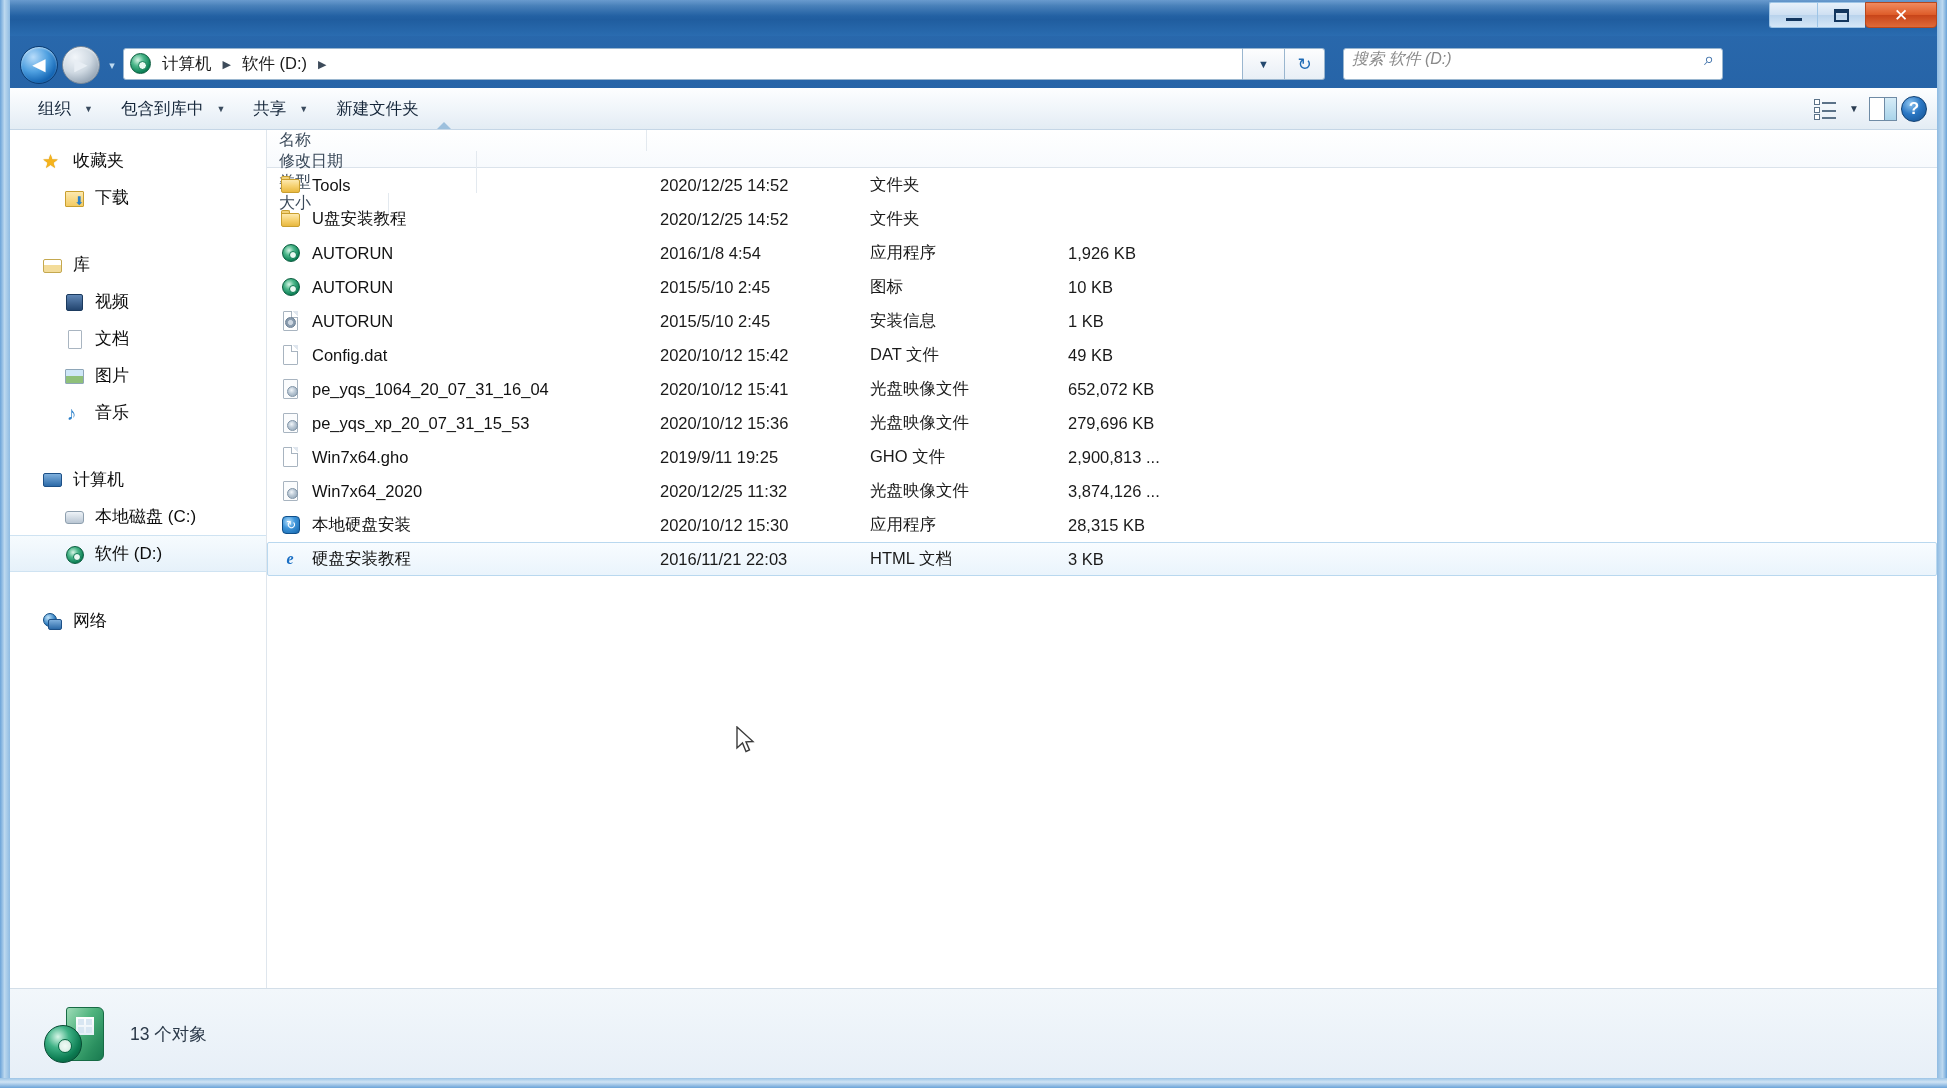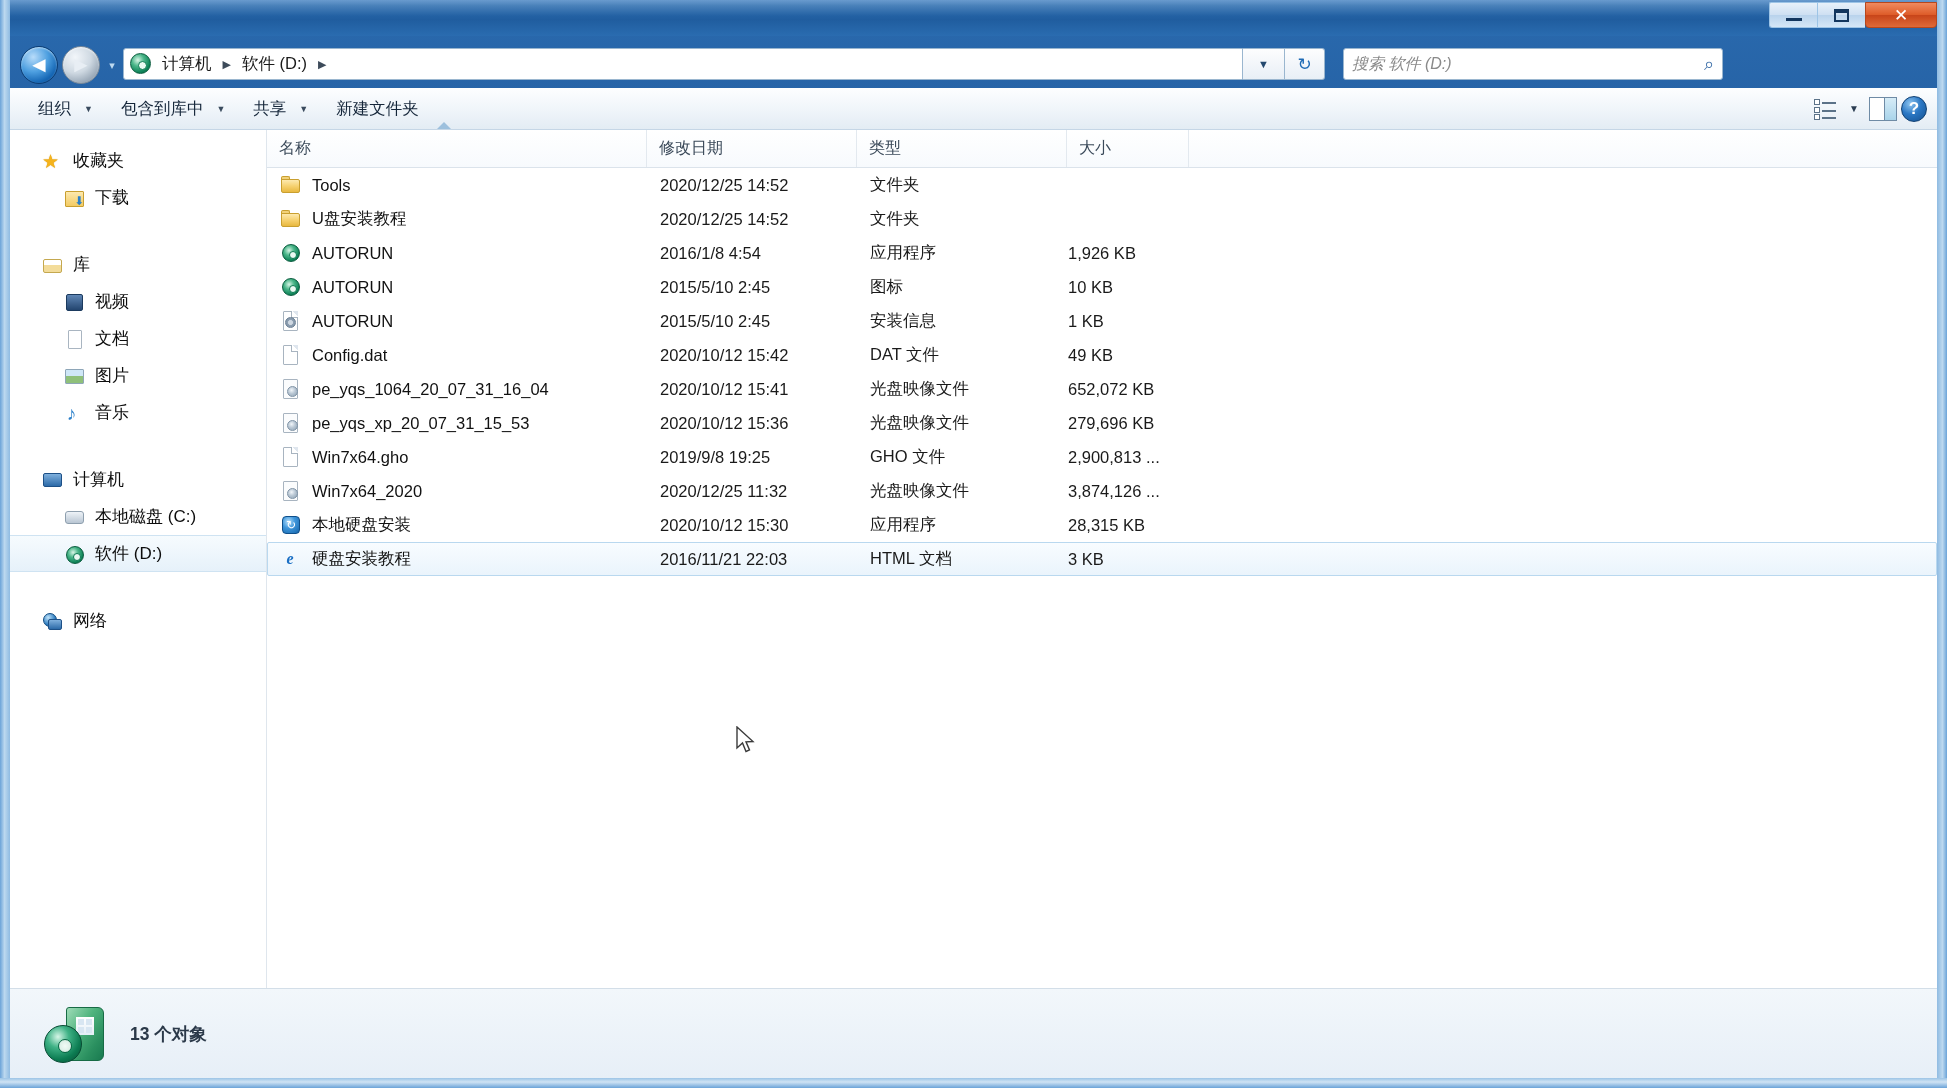--- a/index.html
+++ b/index.html
@@ -83,21 +83,21 @@
   }
   .addr-refresh {
     position:absolute; left: 1275px; top: 12px; width: 40px; height: 32px;
     background: linear-gradient(to bottom,#fdfdfe,#e8eff6);
     border:1px solid #9ab6cf; border-left:none; border-radius: 0 3px 3px 0;
     display:flex; align-items:center; justify-content:center; color:#1f6bb5; font-size: 17px;
   }
   .searchbox {
     position:absolute; left: 1333px; top: 12px; width: 380px; height: 32px;
     background:#ffffff; border:1px solid #9ab6cf; border-radius: 3px;
-    display:flex; align-items:center; padding: 0 8px;
+    display:flex; padding: 0 8px;
   }
   .searchbox .ph { flex:1; font-size: 16px; color:#8a8a8a; font-style: italic; }
   .search-ico { color:#3b6ea8; font-size: 18px; }
 
   
   .cmdbar {
     position:absolute; left:10px; top: 88px; width: 1927px; height: 42px;
     background: linear-gradient(to bottom, #fdfeff 0%, #f0f5fa 52%, #e3ecf4 100%);
     border-bottom: 1px solid #c5d6e6;
     display:flex; align-items:center; padding-left: 14px;
@@ -135,21 +135,21 @@
     background: linear-gradient(to bottom,#f6fbfe,#e6f1fa);
     border-top:1px solid #cfe3f2; border-bottom:1px solid #cfe3f2;
   }
   .side-gap { height: 24px; }
   .side-ico { width: 22px; height: 20px; flex: 0 0 22px; position: relative; }
 
   .splitter { width: 1px; background:#dfe6ed; }
 
   .filepane { flex: 1; position: relative; background:#fff; }
   .col-header { display:flex; height: 38px; border-bottom:1px solid #dbe3eb;
-    background: linear-gradient(to bottom,#ffffff,#f7fafd); }
+    background: linear-gradient(to bottom,#ffffff,#f7fafd); flex-direction: column; }
   .col {
     font-size: 16px; color:#3b4a5a; display:flex; align-items:center; padding-left: 12px;
     border-right: 1px solid #e3e9ef; position: relative;
   }
   .col-name { width: 380px; }
   .col-date { width: 210px; }
   .col-type { width: 210px; }
   .col-size { width: 122px; align-items: center; }
   .sort-arrow {
     position:absolute; left: 170px; top: -8px; width:0; height:0;
@@ -290,21 +290,21 @@
     content:""; position:absolute; left:7px; top:7px; width:7px; height:7px; border-radius:50%;
     background:#eafaf2; border:1px solid #0a7a52;
   }
   .view-ico .bar { position:absolute; left:9px; width:14px; height:2px; background:#5b7288; }
   .view-ico .box { position:absolute; left:1px; width:6px; height:6px; border:1px solid #5b7288; background:#fff; }
 
   
   .statusbar {
     position:absolute; left:10px; top:988px; width:1927px; height:90px;
     background: linear-gradient(to bottom,#f2f7fb 0%, #e7eff7 100%);
-    border-top:1px solid #d3dee8; display:flex; align-items:center; padding-left: 34px; gap: 24px; font-weight: bold;
+    border-top:1px solid #d3dee8; display:flex; align-items:center; padding-left: 34px; gap: 24px;
   }
   .status-ico { width: 62px; height: 62px; position: relative; }
   .status-ico .drive {
     position:absolute; left:22px; top:4px; width:38px; height:54px; border-radius:3px 6px 6px 3px;
     background: linear-gradient(125deg,#9fdcb8 0%, #4eb37d 40%, #2a8f5f 75%, #19build 100%);
     background: linear-gradient(125deg,#9fdcb8 0%, #4eb37d 40%, #2a8f5f 75%, #197a50 100%);
     border:1px solid #176b45;
   }
   .status-ico .flag {
     position:absolute; left:32px; top:14px; width:18px; height:18px;
@@ -613,21 +613,21 @@
             <div class="cell-type">光盘映像文件</div>
             <div class="cell-size">279,696 KB</div>
           </div>
           <div class="filerow">
             <div class="cell-name">
               <span class="file-ico">
                 <span class="ic-page"></span>
               </span>
               <span>Win7x64.gho</span>
             </div>
-            <div class="cell-date">2019/9/8 19:25</div>
+            <div class="cell-date">2019/9/11 19:25</div>
             <div class="cell-type">GHO 文件</div>
             <div class="cell-size">2,900,813 ...</div>
           </div>
           <div class="filerow">
             <div class="cell-name">
               <span class="file-ico">
                 <span class="ic-cd"></span>
               </span>
               <span>Win7x64_2020</span>
             </div>

